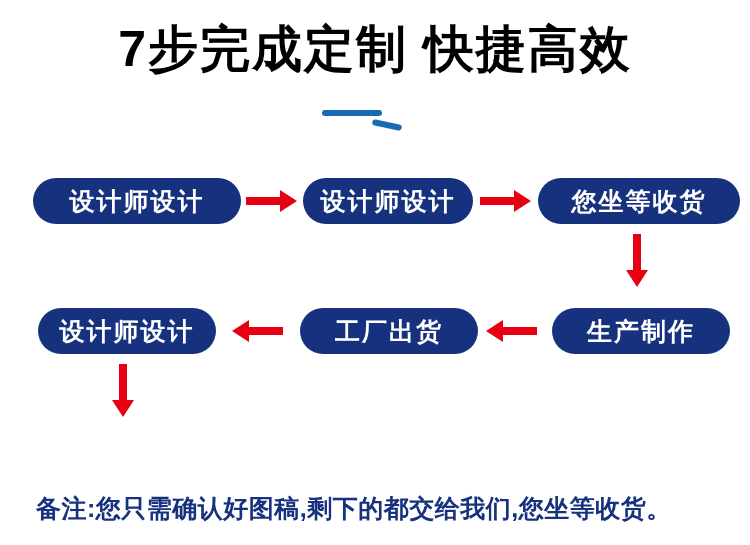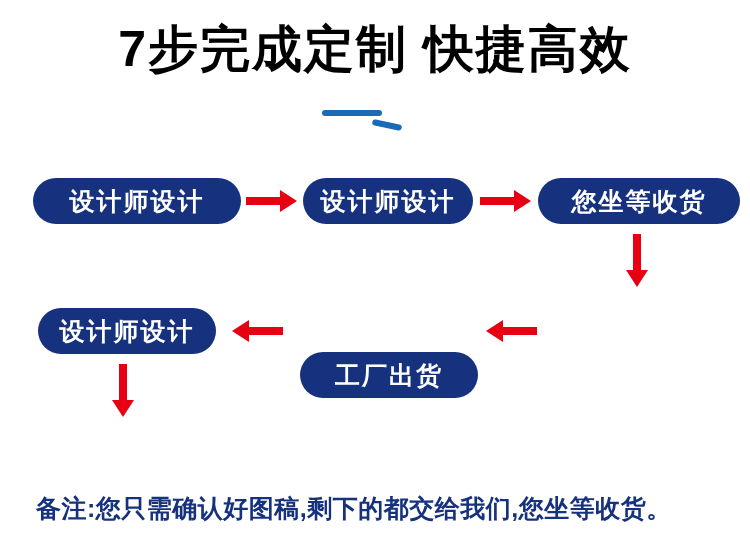--- a/index.html
+++ b/index.html
@@ -49,21 +49,21 @@
     letter-spacing: 2px;
     display: flex;
     align-items: center;
     justify-content: center;
     white-space: nowrap;
   }
   .pill-1 { top: 178px; left: 33px;  width: 208px; }
   .pill-2 { top: 178px; left: 303px; width: 170px; }
   .pill-3 { top: 178px; left: 538px; width: 202px; }
   .pill-4 { top: 308px; left: 552px; width: 178px; }
-  .pill-5 { top: 308px; left: 300px; width: 178px; margin-top: 44px; }
+  .pill-5 { top: 308px; left: 300px; width: 178px; }
   .pill-6 { top: 308px; left: 38px;  width: 178px; }
   .pill-7 { top: 425px; left: 33px;  width: 208px; }
 
   .arrow-h {
     position: absolute;
     display: flex;
     align-items: center;
   }
   .arrow-h .shaft {
     width: 34px; height: 8px;
@@ -140,20 +140,21 @@
     <div class="head-right"></div>
   </div>
 
   <div class="pill pill-3">您坐等收货</div>
 
   <div class="arrow-v arrow-d1">
     <div class="shaft"></div>
     <div class="head-down"></div>
   </div>
 
+  <div class="pill pill-4">生产制作</div>
 
   <div class="arrow-h arrow-l1">
     <div class="head-left"></div>
     <div class="shaft"></div>
   </div>
 
   <div class="pill pill-5">工厂出货</div>
 
   <div class="arrow-h arrow-l2">
     <div class="head-left"></div>

